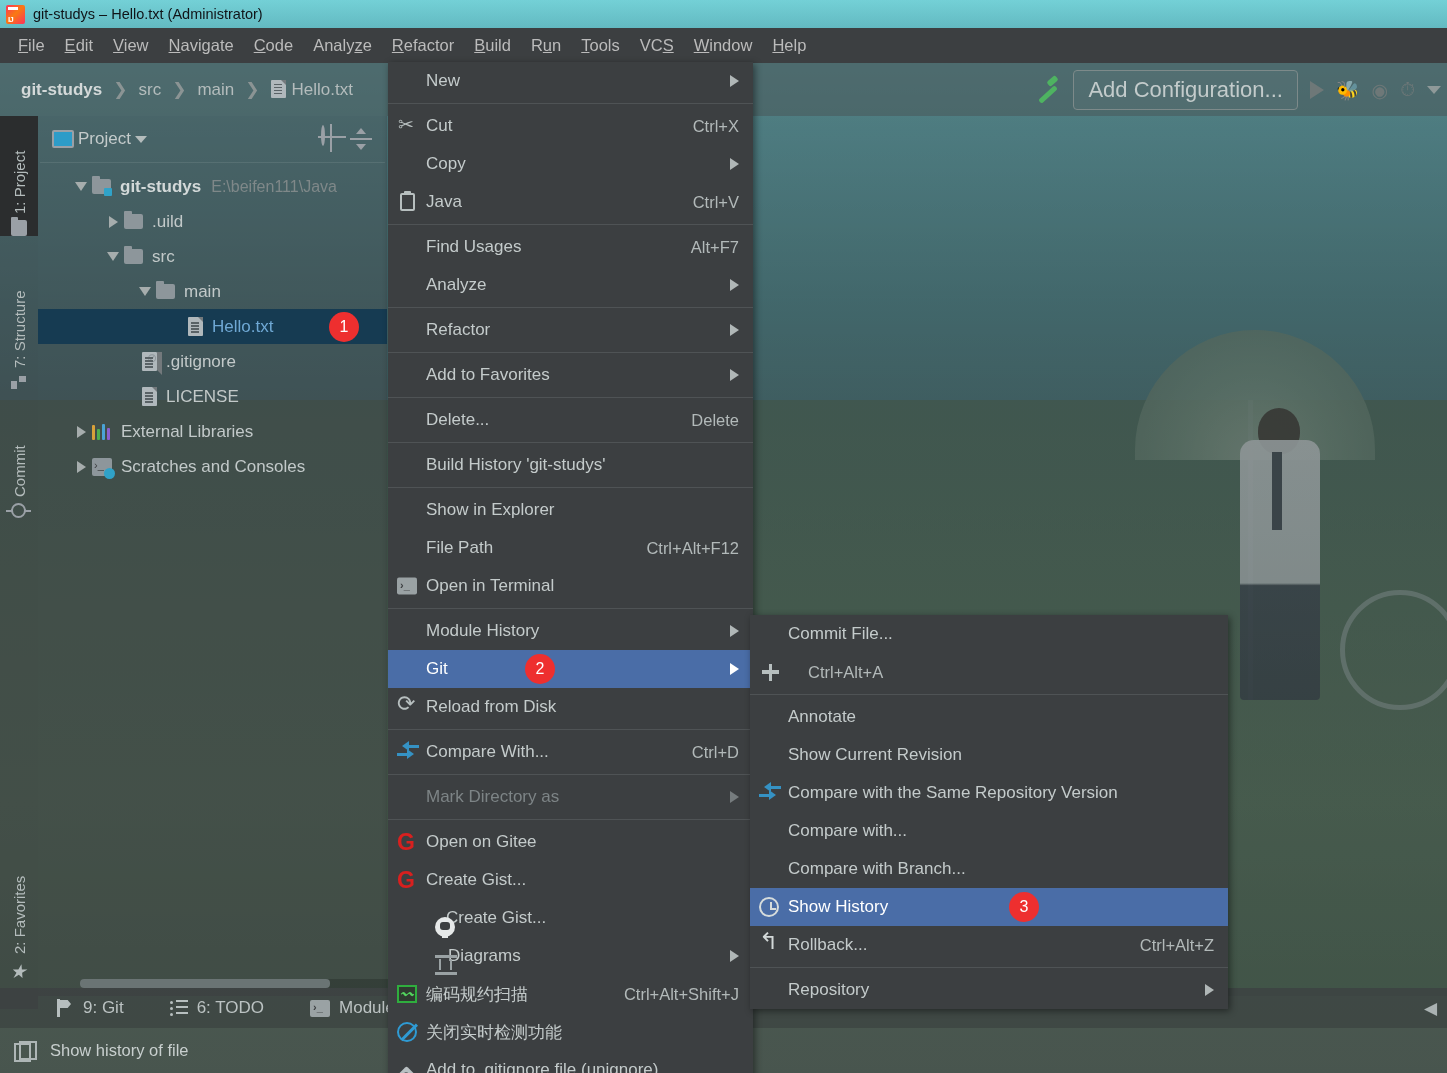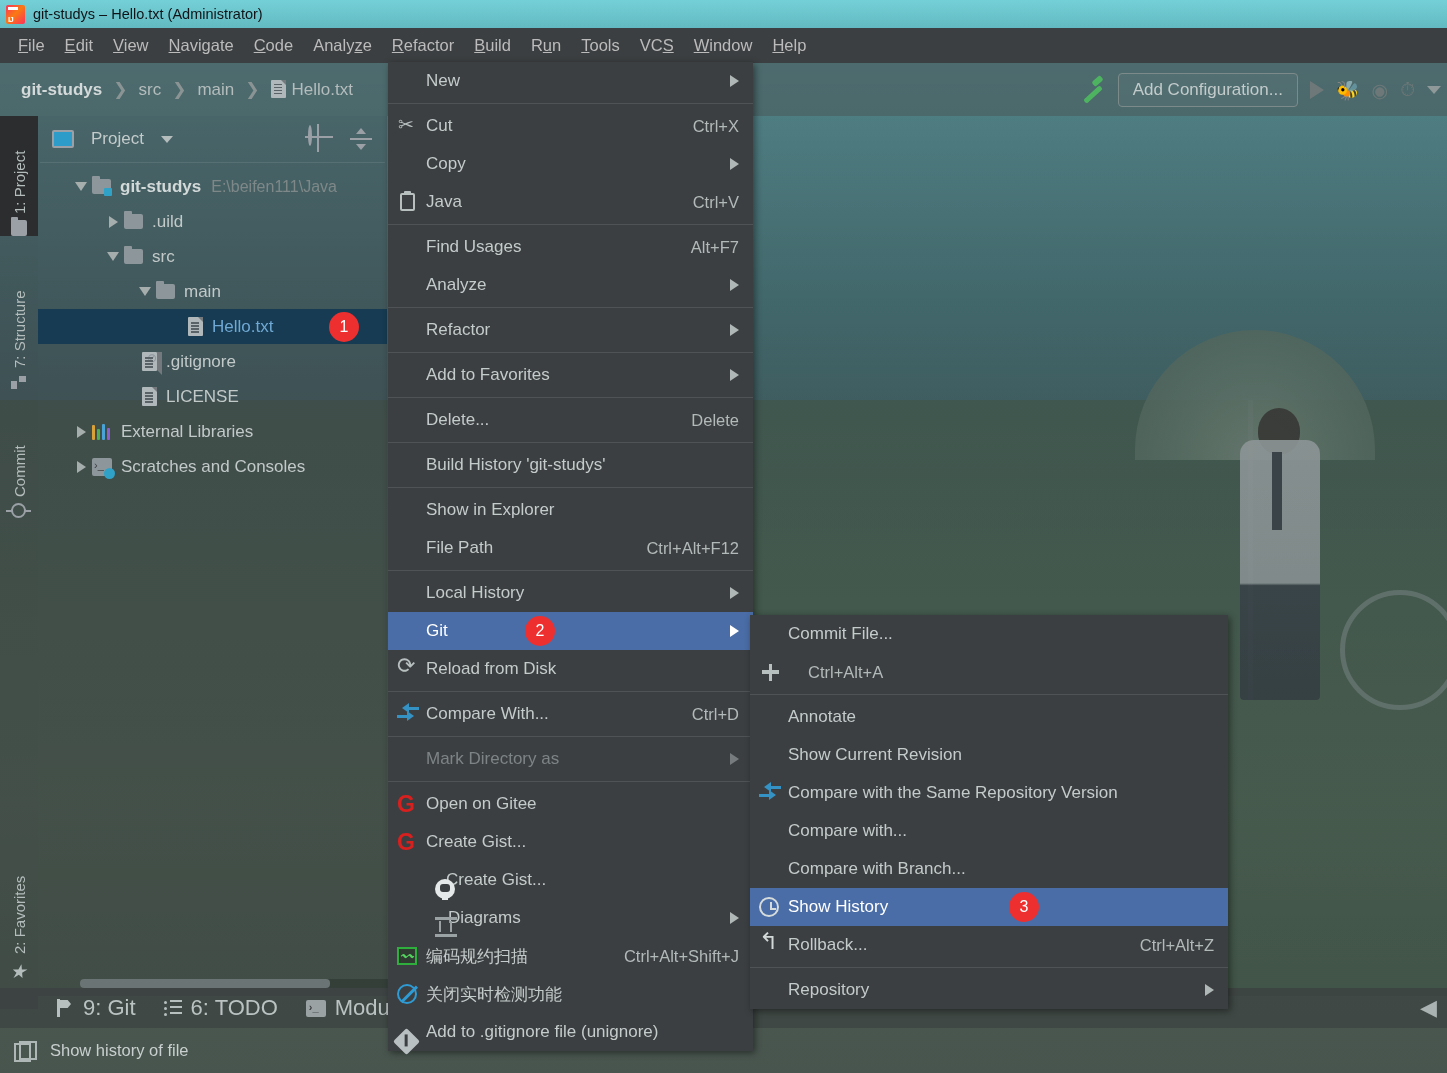--- a/index.html
+++ b/index.html
@@ -73,21 +73,21 @@
   .file-ic::before{content:""; position:absolute; right:0; top:0; border-width:0 5px 5px 0;
      border-style:solid; border-color:transparent #73797c transparent transparent;}
 
   .runbar { position:absolute; right:6px; top:68px; height:44px; display:flex; align-items:center; gap:12px;}
   .hammer { width:28px; height:28px; position:relative; }
   .hammer::before{content:""; position:absolute; left:4px; top:16px; width:22px; height:5px;
      background:#4eb361; transform:rotate(-42deg); border-radius:2px;}
   .hammer::after{content:""; position:absolute; left:14px; top:2px; width:11px; height:6px;
      background:#4eb361; transform:rotate(-42deg); border-radius:2px;}
   .addcfg { border:1px solid #7d8a8a; border-radius:4px; padding:6px 14px;
-     color:#c3cbcb; font-size:17px; background:rgba(255,255,255,.03); white-space:nowrap;}
+     color:#c3cbcb; font-size:22px; background:rgba(255,255,255,.03); white-space:nowrap;}
   .tri-run { width:0;height:0;border-style:solid;border-width:9px 0 9px 14px;
      border-color:transparent transparent transparent #6e7878;}
   .ic-dim { color:#6e7878; font-size:19px; }
   .chev-dn { width:0;height:0;border-style:solid;border-width:8px 7px 0 7px;
      border-color:#8f9999 transparent transparent transparent;}
 
   
   .toolstrip { position:absolute; left:0; top:116px; width:38px; height:893px;
      background:rgba(60,63,65,.62); }
   .ts-btn { position:absolute; left:0; width:38px;
@@ -102,21 +102,21 @@
   .ic-struct::before{content:"";position:absolute;left:0;top:7px;width:6px;height:8px;background:#9aa0a6;}
   .ic-struct::after{content:"";position:absolute;left:8px;top:2px;width:7px;height:6px;background:#9aa0a6;}
   .ic-commit { width:15px;height:15px;border:2px solid #9aa0a6;border-radius:50%; position:relative;}
   .ic-commit::before{content:"";position:absolute;left:-7px;top:4.5px;width:6px;height:2px;background:#9aa0a6;}
   .ic-commit::after{content:"";position:absolute;right:-7px;top:4.5px;width:6px;height:2px;background:#9aa0a6;}
   .ic-star { color:#b4bcbc; font-size:19px; line-height:1;}
 
   
   .projpanel { position:absolute; left:38px; top:116px; width:349px; height:880px;
      background:rgba(60,63,65,.60); }
-  .pp-head { height:46px; display:flex; align-items:center; padding:0 14px; gap:17px; }
+  .pp-head { height:46px; display:flex; align-items:center; padding:0 14px; gap:4px; }
   .pp-icon { width:22px; height:18px; border:2px solid #9aa0a6; border-radius:2px; background:#2d9cc8;}
   .pp-title { color:#c4cbcb; font-size:17px; }
   .pp-caret { width:0;height:0;border-style:solid;border-width:7px 6px 0 6px;
      border-color:#b4bcbc transparent transparent transparent;}
   .pp-spacer { flex:1; }
   .pp-tool { width:24px;height:24px;position:relative;}
   .ic-target { width:22px;height:22px;border:2px solid #9aa0a6;border-radius:50%;}
   .ic-target::before{content:"";position:absolute;left:9px;top:-3px;width:2px;height:28px;background:#9aa0a6;}
   .ic-target::after{content:"";position:absolute;left:-3px;top:9px;width:28px;height:2px;background:#9aa0a6;}
   .ic-collapse { position:relative; width:24px; height:22px;}
@@ -164,21 +164,21 @@
   .pp-hscroll i { position:absolute; left:0; top:0; width:250px; height:9px;
      background:#6a7474; border-radius:4px; display:block;}
 
   
   .editor-bg { position:absolute; left:387px; top:116px; right:0; height:880px;
      background:rgba(54,62,63,.35); }
 
   
   .bottombar { position:absolute; left:0; bottom:45px; width:100%; height:40px;
      background:rgba(60,63,65,.70); display:flex; align-items:center;
-     padding-left:56px; gap:28px; font-size:22px; color:#bbc2c2; }
+     padding-left:56px; gap:46px; font-size:17px; color:#bbc2c2; }
   .bb-item { display:flex; align-items:center; gap:9px; white-space:nowrap;}
   .bb-git { width:18px; height:18px; position:relative;}
   .bb-git::before{content:"";position:absolute;left:1px;top:0;width:2.5px;height:18px;background:#b7bfbf;}
   .bb-git::after{content:"";position:absolute;left:4px;top:1px;width:11px;height:8px;
      background:#b7bfbf;clip-path:polygon(0 0,70% 0,70% 0,100% 50%,70% 100%,0 100%);}
   .bb-todo { width:18px;height:16px;position:relative;}
   .bb-todo i{position:absolute;left:6px;width:12px;height:2px;background:#b7bfbf;display:block;}
   .bb-todo b{position:absolute;left:0;width:3px;height:3px;background:#b7bfbf;border-radius:50%;display:block;}
   .bb-term { width:20px;height:17px;background:#9aa2a4;border-radius:2px;position:relative;color:#3c3f41;font-size:11px;font-weight:bold;}
   .bb-term::before{content:"›_";position:absolute;left:3px;top:1px;}
@@ -487,24 +487,28 @@
     </div>
     <div class="sep"></div>
 
     <div class="mrow">
       <span class="lbl">Show in Explorer</span>
     </div>
     <div class="mrow">
       <span class="lbl">File Path</span>
       <span class="acc">Ctrl+Alt+F12</span>
     </div>
-    <div class="sep"></div>
-
-    <div class="mrow">
-      <span class="lbl">Local History</span>
+    <div class="mrow">
+      <span class="micon i-term"></span>
+      <span class="lbl">Open in Terminal</span>
+    </div>
+    <div class="sep"></div>
+
+    <div class="mrow">
+      <span class="lbl">Module History</span>
       <span class="sub"></span>
     </div>
 
     <div class="mrow hl">
       <span class="lbl">Git</span>
       <span class="badge" style="left:137px; top:4px;">2</span>
       <span class="sub"></span>
     </div>
 
     <div class="mrow">

